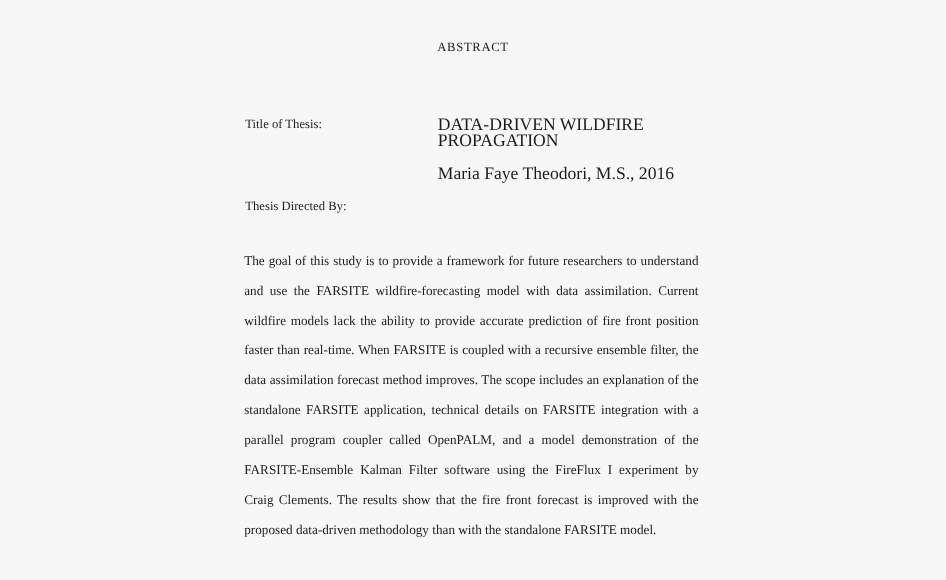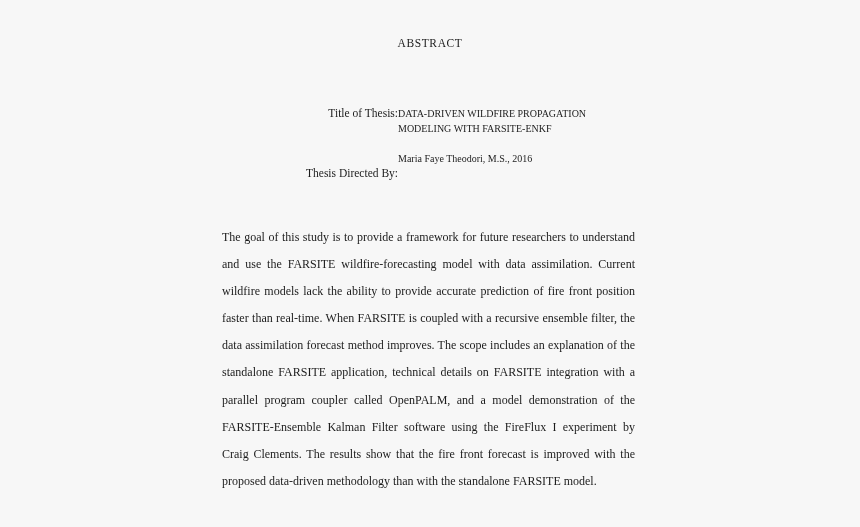--- a/index.html
+++ b/index.html
@@ -39,36 +39,36 @@
   .meta-row {
     display: flex;
     align-items: flex-start;
   }
   .meta-label {
     width: 175px;
     flex: 0 0 175px;
     font-size: 11.5px;
     line-height: 15px;
     color: #1c1c1c;
-    text-align: right;
   }
   .meta-value {
     flex: 1;
-    font-size: 10px;
+    font-size: 16px;
     line-height: 15px;
     color: #1c1c1c;
   }
   .meta-value .line {
     display: block;
   }
   .meta-row-author {
     margin-top: 15px;
     justify-content: flex-end;
   }
   .meta-row-advisor {
+    margin-top: 15px;
   }
   .body-text {
     position: absolute;
     left: 222px;
     top: 224px;
     width: 413px;
     font-size: 12px;
     line-height: 27.1px;
     text-align: justify;
     text-align-last: left;
@@ -82,21 +82,20 @@
 <div class="page">
 
   <div class="abstract-heading">ABSTRACT</div>
 
   <div class="meta">
 
     <div class="meta-row">
       <div class="meta-label">Title of Thesis:</div>
       <div class="meta-value">
         <span class="line">DATA-DRIVEN WILDFIRE PROPAGATION</span>
-        <span class="line">MODELING WITH FARSITE-ENKF</span>
       </div>
     </div>
 
     <div class="meta-row meta-row-author">
       <div class="meta-label"></div>
       <div class="meta-value">
         <span class="line">Maria Faye Theodori, M.S., 2016</span>
       </div>
     </div>
 

